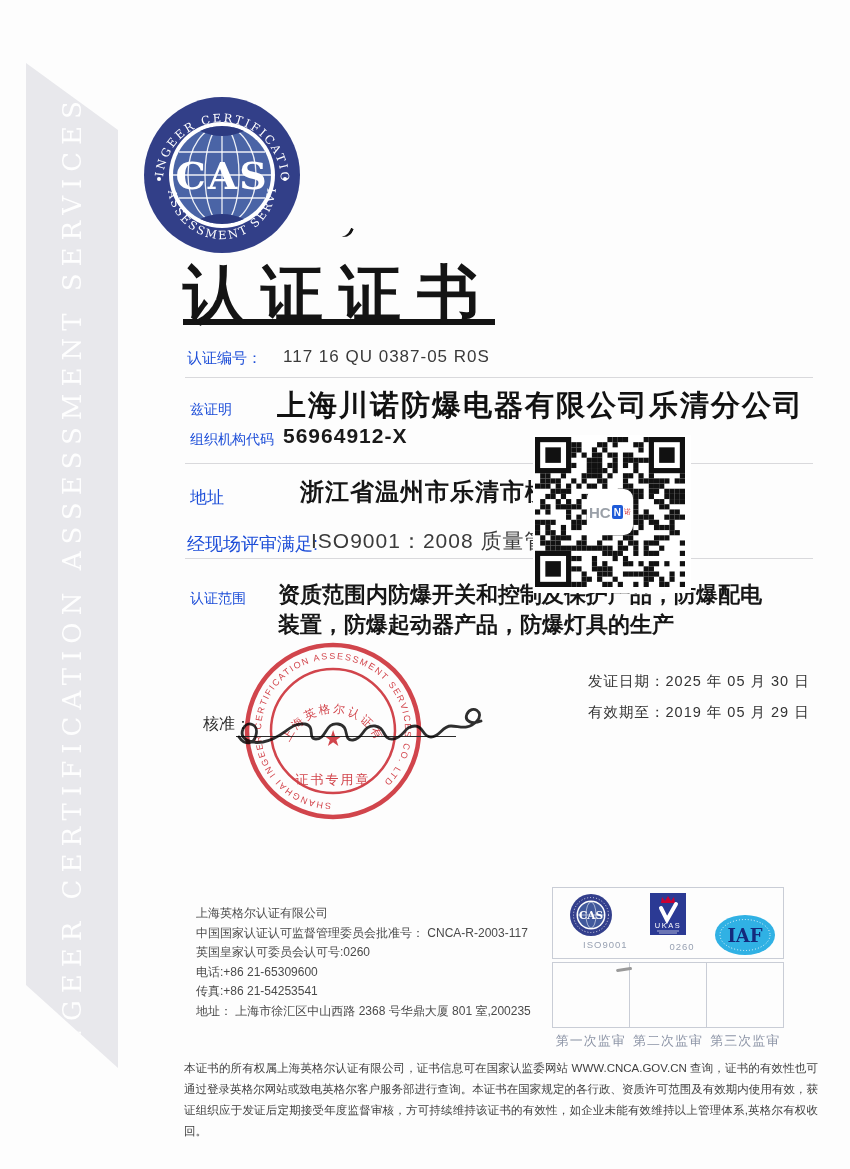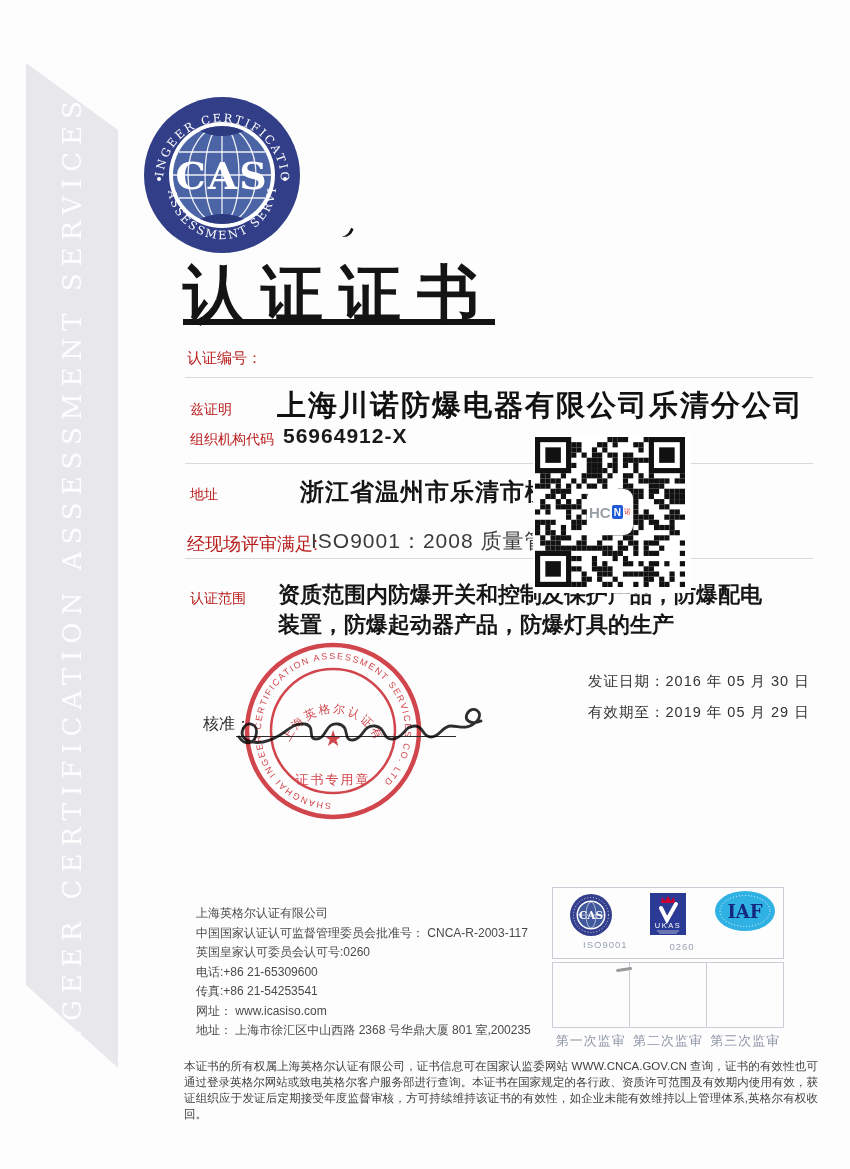--- a/index.html
+++ b/index.html
@@ -11,34 +11,34 @@
   #ribbon{left:26px;top:60px;width:92px;height:1010px;background:#e8e8ec;
           clip-path:polygon(0 3px,100% 70px,100% calc(100% - 2px),0 calc(100% - 85px));
           display:flex;justify-content:center;}
   #ribbon-text{position:absolute;top:108px;height:900px;writing-mode:vertical-rl;transform:rotate(180deg);
           font-family:"DejaVu Serif","Liberation Serif",serif;font-size:26px;letter-spacing:7px;
           color:rgba(255,255,255,.95);white-space:nowrap;}
 
   
   #title{left:183px;top:252px;font-size:62px;font-weight:bold;letter-spacing:16px;color:#141414;text-decoration:underline;}
 
-  .label{color:#b91c1c;}
+  .label{color:#1d4ed8;}
   .rule{height:1px;background:#d9d9dc;}
 
   #certno-label{left:187px;top:349px;font-size:15px;}
   #certno{left:283px;top:347px;font-size:17px;color:#3a3a3a;letter-spacing:1px;}
   #rule1{left:185px;top:377px;width:628px;}
 
   #certify-label{left:190px;top:401px;font-size:14px;}
   #company{left:277px;top:386px;font-size:29px;font-weight:bold;letter-spacing:2px;color:#111;}
   #orgcode-label{left:190px;top:431px;font-size:14px;}
   #orgcode{left:283px;top:424px;font-size:21px;font-weight:bold;color:#1a1a1a;letter-spacing:1px;text-align:center;}
   #rule2{left:185px;top:463px;width:628px;}
 
-  #addr-label{left:190px;top:486px;font-size:14px;}
+  #addr-label{left:190px;top:486px;font-size:17px;}
   #addr-value{left:300px;top:476px;font-size:24px;font-weight:bold;color:#151515;letter-spacing:1px;white-space:nowrap;}
   #audit-label{left:187px;top:532px;font-size:18px;}
   #audit-value{left:311px;top:527px;font-size:21px;color:#3a3a3a;letter-spacing:1px;white-space:nowrap;}
   #rule3{left:185px;top:558px;width:628px;}
 
   #scope-label{left:190px;top:590px;font-size:14px;}
   .scope-line{left:278px;font-size:22px;font-weight:bold;color:#161616;white-space:nowrap;}
   #scope1{top:580px;}
   #scope2{top:610px;}
 
@@ -69,21 +69,21 @@
   #logos-box{left:552px;top:887px;width:230px;height:70px;border:1px solid #c9cdd6;display:flex;}
   .logo-cell{flex:1;display:flex;flex-direction:column;align-items:center;justify-content:flex-start;padding-top:4px;}
   .logo-caption{font-size:9.5px;color:#98a1b2;margin-top:1px;letter-spacing:1px;padding-left:28px;}
 
   #audit-table{left:552px;top:962px;width:230px;height:64px;border:1px solid #c9cdd6;display:flex;}
   #audit-table .cell{flex:1;border-right:1px solid #c9cdd6;}
   #audit-table .cell:last-child{border-right:none;}
   #audit-labels{left:552px;top:1032px;width:232px;display:flex;}
   #audit-labels span{flex:1;text-align:center;font-size:13px;color:#8c94a6;letter-spacing:1px;}
 
-  #disclaimer{left:184px;top:1058px;width:634px;font-size:11.5px;line-height:16px;color:#3f3f3f;text-align:justify;}
+  #disclaimer{left:184px;top:1058px;width:634px;font-size:11.5px;line-height:21px;color:#3f3f3f;text-align:justify;}
 
   
   #artifact-comma{left:341px;top:226px;width:8px;height:12px;border-right:3.5px solid #151515;
                   border-radius:0 0 9px 0;transform:rotate(25deg);}
   #artifact-dash{left:616px;top:968px;width:16px;height:2.5px;background:#9a9a9a;border-radius:2px;transform:rotate(-8deg);}
 </style>
 </head>
 <body>
 
 <div id="page">
@@ -118,20 +118,21 @@
     <text font-family="DejaVu Serif, Liberation Serif, serif" font-size="11.5" fill="#ffffff" letter-spacing="2.2">
       <textPath href="#arcBottom" startOffset="6">ASSESSMENT SERVICES</textPath>
     </text>
     <circle cx="17" cy="84" r="2" fill="#fff"></circle>
     <circle cx="143" cy="84" r="2" fill="#fff"></circle>
   </svg>
 
   <div id="title" class="abs">认证证书</div>
 
   <div id="certno-label" class="abs label">认证编号：</div>
+  <div id="certno" class="abs">117 16 QU 0387-05 R0S</div>
   <div id="rule1" class="abs rule"></div>
 
   <div id="certify-label" class="abs label">兹证明</div>
   <div id="company" class="abs">上海川诺防爆电器有限公司乐清分公司</div>
   <div id="orgcode-label" class="abs label">组织机构代码</div>
   <div id="orgcode" class="abs">56964912-X</div>
   <div id="rule2" class="abs rule"></div>
 
   <div id="addr-label" class="abs label">地址</div>
   <div id="addr-value" class="abs">浙江省温州市乐清市柳市镇</div>
@@ -462,21 +463,21 @@
           <rect x="10" y="120" width="15" height="15"></rect>
         </g>
       </svg>
     <div id="qr-logo">
       <span class="h">HC</span>
       <span class="nbox">N</span>
       <span class="suf">诺</span>
     </div>
   </div>
 
-  <div id="issue-row" class="abs date-row"><span>发证日期：</span><span>2016 年 05 月 30 日</span></div>
+  <div id="issue-row" class="abs date-row"><span>发证日期：</span><span>2025 年 05 月 30 日</span></div>
   <div id="valid-row" class="abs date-row"><span>有效期至：</span><span>2019 年 05 月 29 日</span></div>
 
   <div id="approve-label" class="abs">核准：</div>
   <div id="sig-line" class="abs"></div>
 
   <svg id="stamp" class="abs" viewBox="0 0 190 190">
     <defs>
       <path id="stampRing" d="M 95,167 A 72,72 0 1 1 95.01,167" fill="none"></path>
       <path id="stampInnerArc" d="M 50,110 A 47,47 0 0 1 140,110" fill="none"></path>
     </defs>
@@ -495,21 +496,20 @@
   <svg id="signature" class="abs" viewBox="0 0 260 90">
     <path d="M14,62 c6,9 15,7 17,-2 c3,-11 -9,-15 -13,-6 c-4,10 7,15 20,13 c22,-4 26,-20 42,-18 c11,2 2,15 11,15 c11,0 9,-17 22,-15 c13,2 4,17 15,16 c11,-1 9,-15 22,-14 c11,1 7,14 18,13 c11,-1 11,-13 22,-13 c9,0 7,11 16,11 c9,0 11,-11 20,-11 c9,0 16,5 26,-5 c8,-9 -5,-17 -10,-7 c-3,7 5,11 14,7" fill="none" stroke="#1c1c1c" stroke-width="2.8" stroke-linecap="round" opacity=".92"></path>
   </svg>
 
   <div id="issuer-block" class="abs">
     <div>上海英格尔认证有限公司</div>
     <div>中国国家认证认可监督管理委员会批准号： CNCA-R-2003-117</div>
     <div>英国皇家认可委员会认可号:0260</div>
     <div>电话:+86 21-65309600</div>
     <div>传真:+86 21-54253541</div>
-    <div>网址： www.icasiso.com</div>
     <div>地址： 上海市徐汇区中山西路 2368 号华鼎大厦 801 室,200235</div>
   </div>
 
   <div id="logos-box" class="abs">
     <div class="logo-cell">
       <svg width="46" height="46" viewBox="0 0 46 46">
         <circle cx="23" cy="23" r="21" fill="#333f8c"></circle>
         <circle cx="23" cy="23" r="17.5" fill="none" stroke="rgba(255,255,255,.8)" stroke-width="1" stroke-dasharray="1,2"></circle>
         <circle cx="23" cy="23" r="14.5" fill="#ffffff"></circle>
         <circle cx="23" cy="23" r="13" fill="#41599c"></circle>
@@ -523,21 +523,21 @@
       <svg width="40" height="48" viewBox="0 0 40 48">
         <rect x="2" y="1" width="36" height="42" fill="#2b3a94"></rect>
         <path d="M14,5 l3,4 3,-5 3,5 3,-4 1,6 h-14 Z" fill="#c03"></path>
         <path d="M13,16 l6,12 9,-16" fill="none" stroke="#ffffff" stroke-width="4" stroke-linecap="round"></path>
         <text x="20" y="36" text-anchor="middle" font-size="7.5" fill="#fff" letter-spacing="1.5">UKAS</text>
         <rect x="9" y="38.5" width="22" height="1" fill="rgba(255,255,255,.6)"></rect>
         <rect x="11" y="40.5" width="18" height="1" fill="rgba(255,255,255,.6)"></rect>
       </svg>
       <div class="logo-caption">0260</div>
     </div>
-    <div class="logo-cell" style="justify-content:flex-start;padding-top:0">
+    <div class="logo-cell" style="justify-content:flex-end;padding-top:0">
       <svg width="64" height="46" viewBox="0 0 64 46">
         <ellipse cx="32" cy="23" rx="30" ry="20" fill="#30b1e4"></ellipse>
         <ellipse cx="32" cy="23" rx="25" ry="15.5" fill="none" stroke="rgba(255,255,255,.85)" stroke-width="1" stroke-dasharray="1,2"></ellipse>
         <text x="32" y="30" text-anchor="middle" font-family="DejaVu Serif, serif" font-weight="bold" font-size="18" fill="#14297c">IAF</text>
       </svg>
     </div>
   </div>
 
   <div id="audit-table" class="abs">
     <div class="cell"></div>

